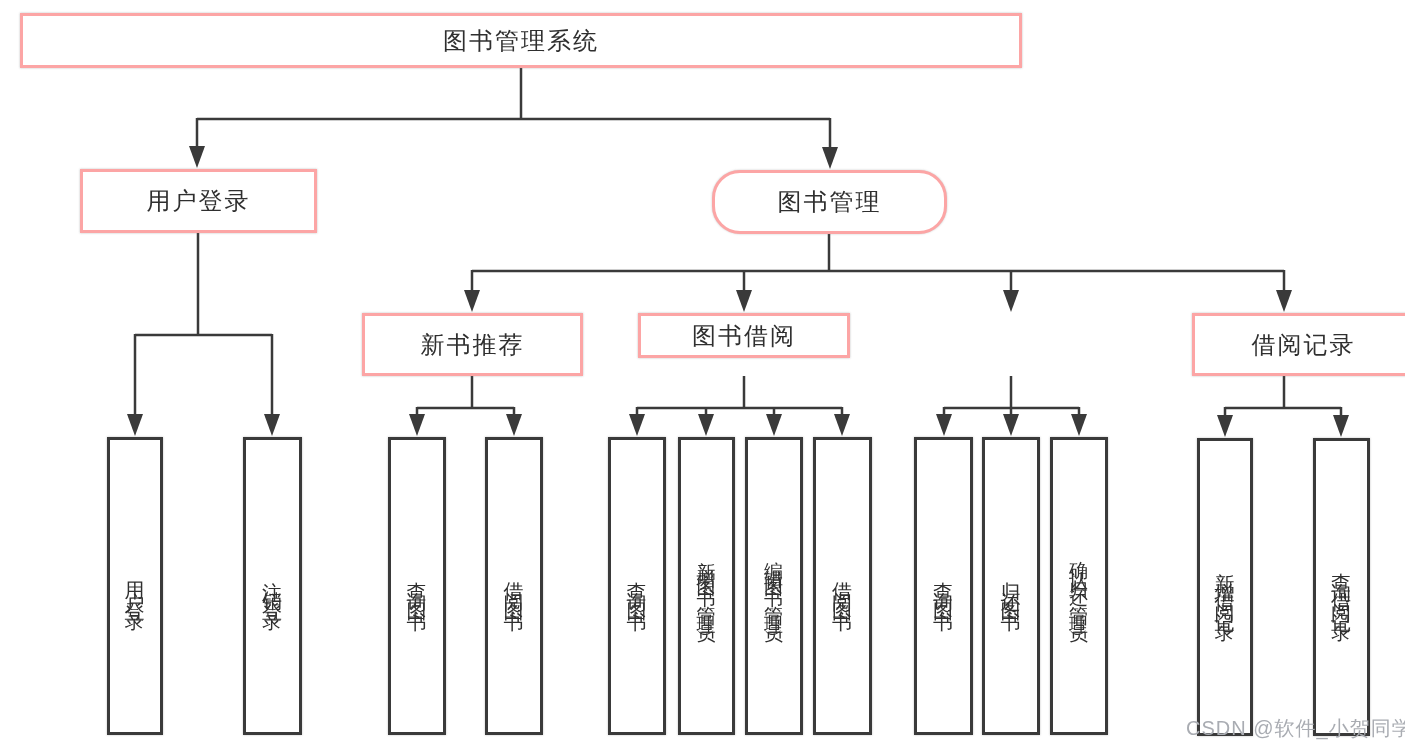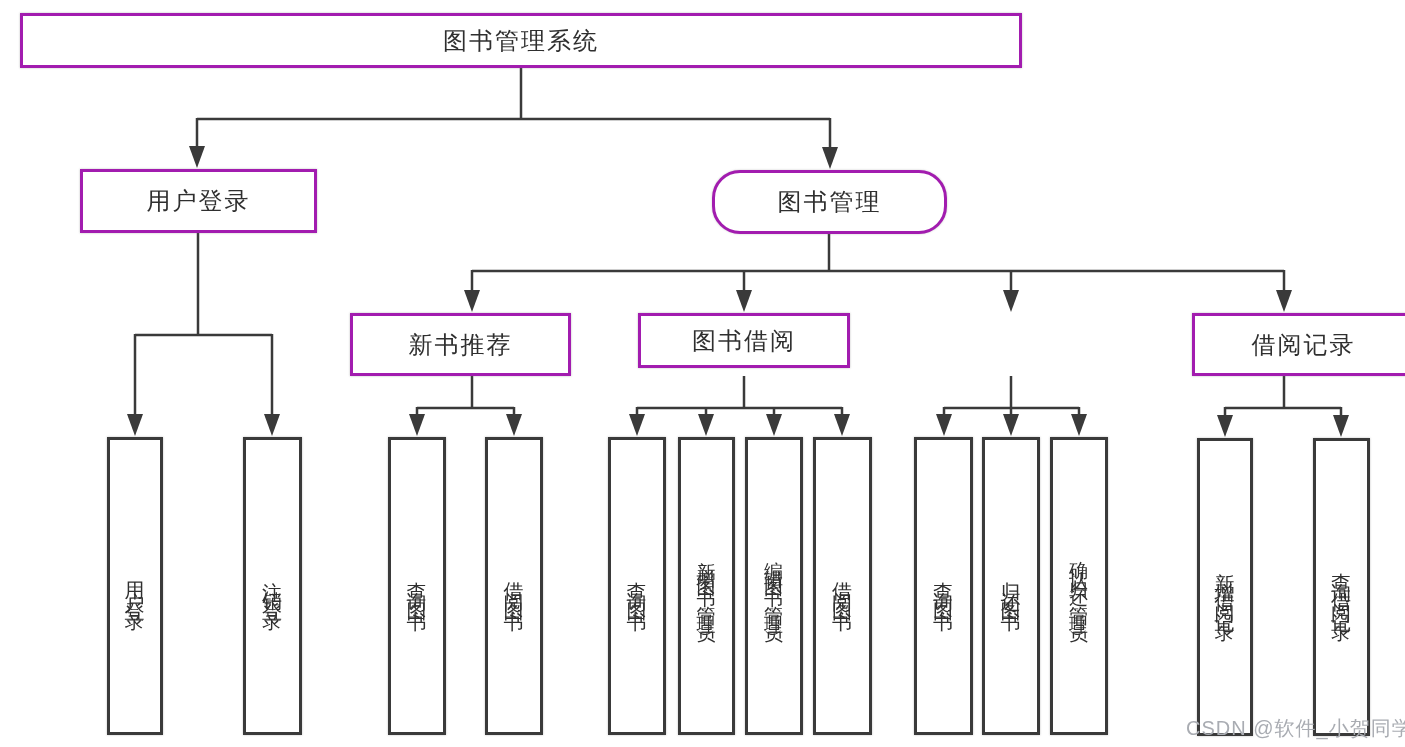--- a/index.html
+++ b/index.html
@@ -8,21 +8,21 @@
     width:1405px; height:747px;
     background:#ffffff;
     font-family:"Liberation Sans","DejaVu Sans",sans-serif;
     overflow:hidden;
   }
   #wires { position:absolute; left:0; top:0; z-index:1; }
   .node {
     position:absolute;
     box-sizing:border-box;
     background:#ffffff;
-    border:3px solid #a21caf;
+    border:3px solid #fca5a5;
     display:flex; align-items:center; justify-content:center;
     font-size:24px; letter-spacing:2px; color:#2f2f2f;
     z-index:2;
     box-shadow:0 0 2px rgba(120,120,120,0.45);
   }
   .vnode {
     position:absolute;
     box-sizing:border-box;
     background:#ffffff;
     border:3px solid #3a3a3a;
@@ -111,22 +111,22 @@
       <polygon points="1217,415 1233,415 1225,437"></polygon>
     <line x1="1341" y1="407" x2="1341" y2="419"></line>
       <polygon points="1333,415 1349,415 1341,437"></polygon>
   </svg>
 
   <div class="node" style="left:20px; top:13px; width:1002px; height:55px;">图书管理系统</div>
 
   <div class="node" style="left:80px; top:169px; width:237px; height:64px;">用户登录</div>
   <div class="node" style="left:712px; top:170px; width:235px; height:64px;border-radius:28px;">图书管理</div>
 
-  <div class="node" style="left:350px; top:313px; width:221px; height:63px;">新书推荐</div>
-  <div class="node" style="left:638px; top:313px; width:212px; height:55px;">图书借阅</div>
+  <div class="node" style="left:362px; top:313px; width:221px; height:63px;">新书推荐</div>
+  <div class="node" style="left:638px; top:313px; width:212px; height:45px;">图书借阅</div>
   <div class="node" style="left:1172px; top:313px; width:223px; height:63px;margin-left:20px;">借阅记录</div>
 
   <div class="vnode" style="left:107px; top:437px; width:56px; height:298px;">用户登录</div>
   <div class="vnode" style="left:243px; top:437px; width:59px; height:298px;">注销登录</div>
 
   <div class="vnode" style="left:388px; top:437px; width:58px; height:298px;">查询图书</div>
   <div class="vnode" style="left:485px; top:437px; width:58px; height:298px;">借阅图书</div>
 
   <div class="vnode" style="left:608px; top:437px; width:58px; height:298px;">查询图书</div>
   <div class="vnode long" style="left:678px; top:437px; width:57px; height:298px;">新增图书（管理员）</div>

